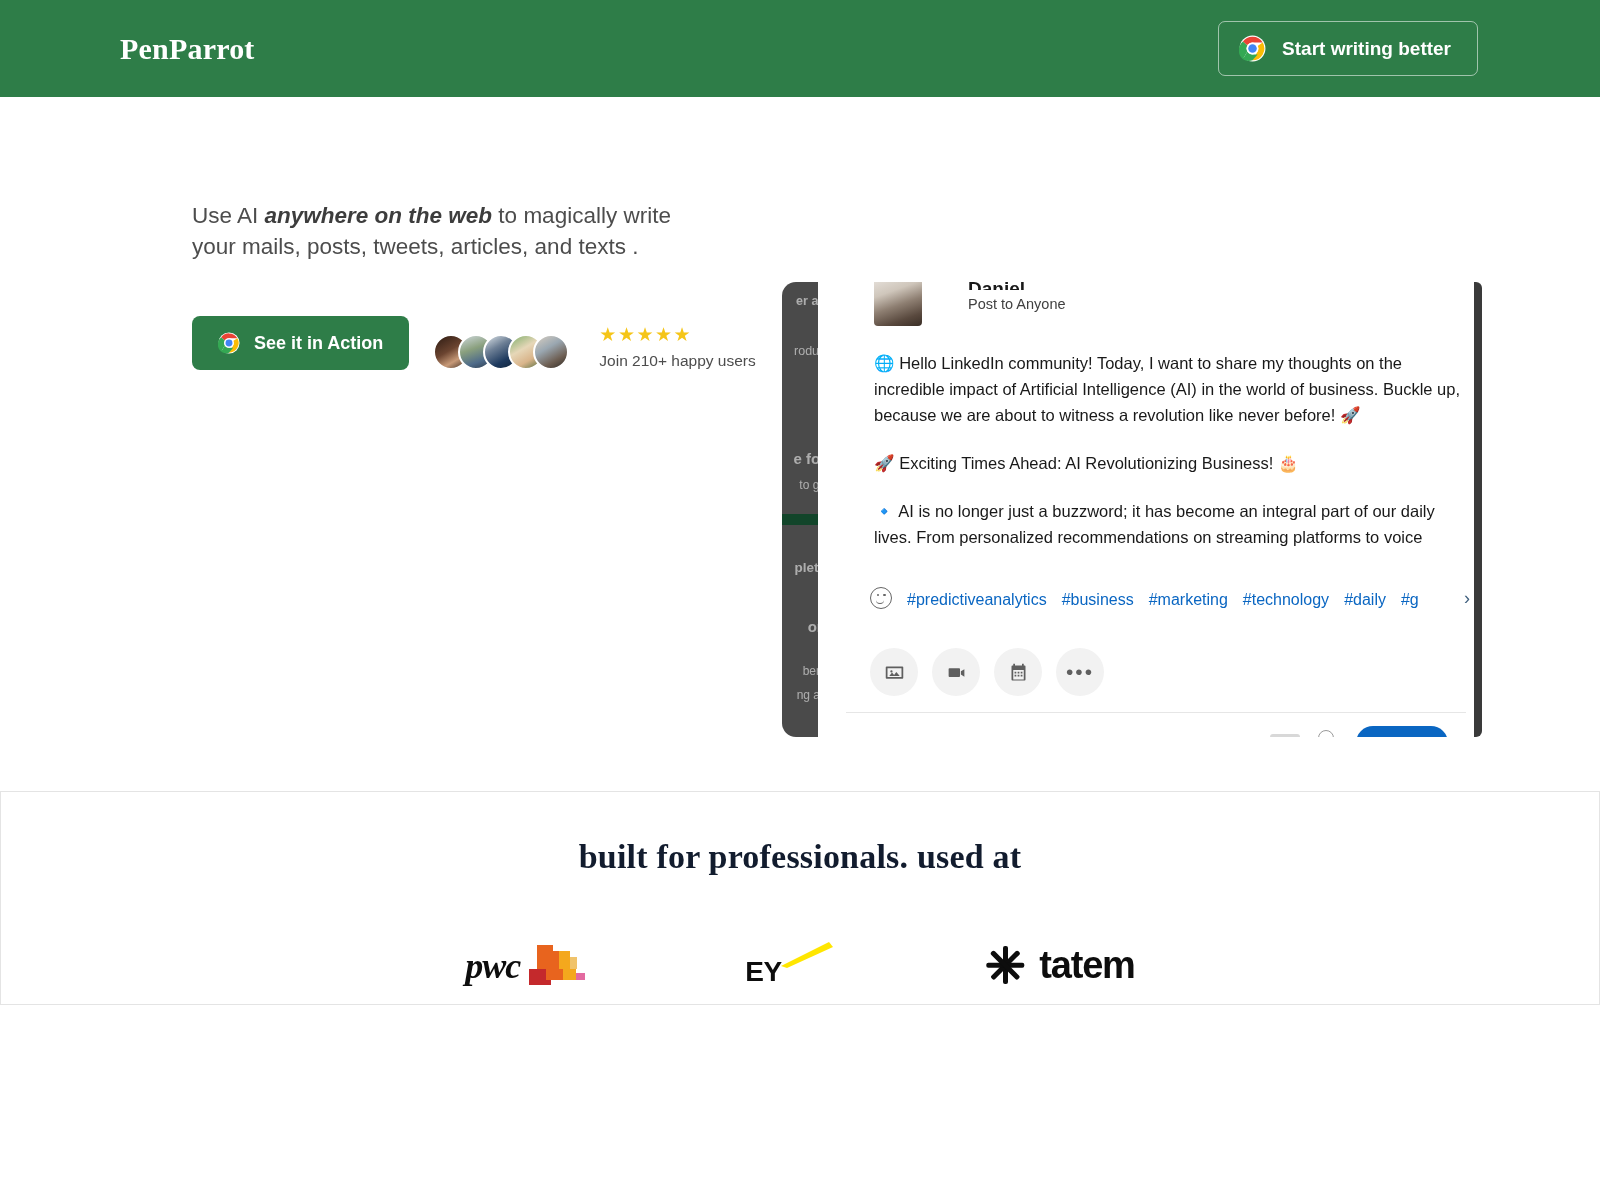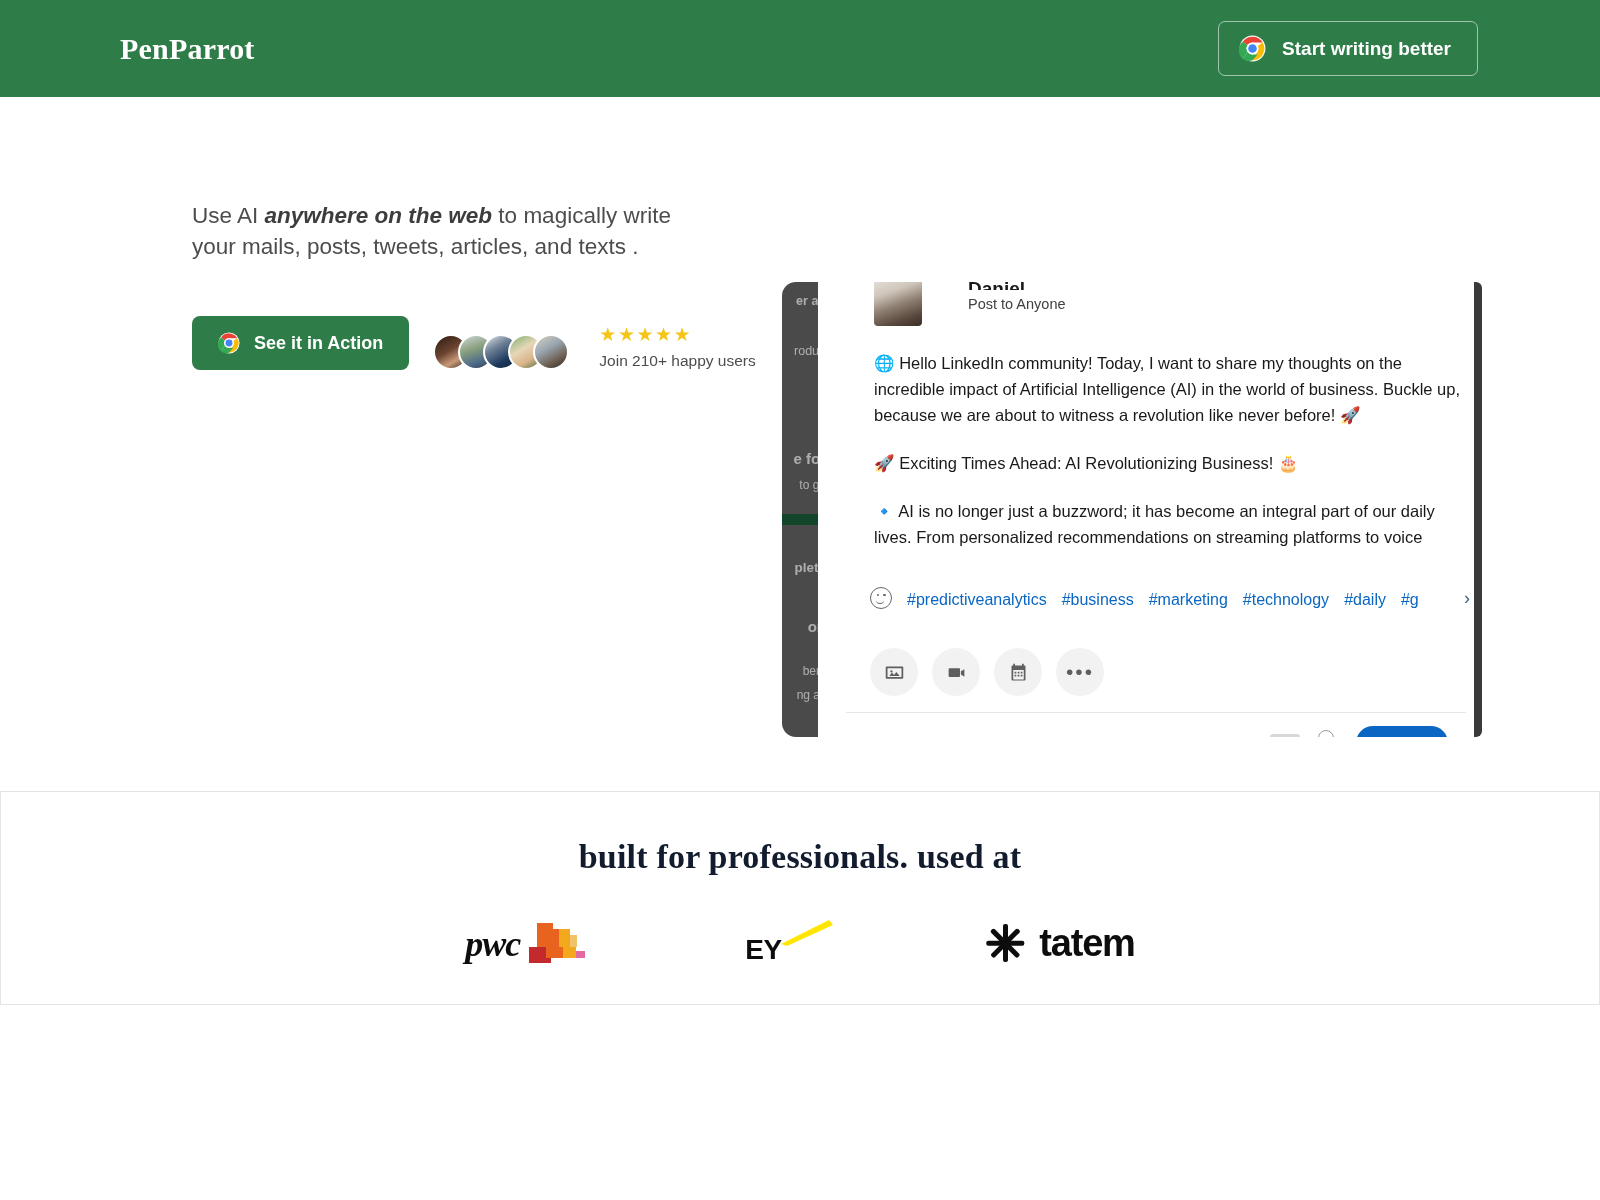--- a/index.html
+++ b/index.html
@@ -196,21 +196,21 @@
     border-right:1px solid #e4e4e4;
     background:#fff;
     display:flex; flex-direction:column; align-items:center;
   }
   .logos-title{
     margin-top:46px;
     font-family:"Liberation Serif", serif;
     font-size:34px; font-weight:700; color:#121c2e; letter-spacing:.2px;
   }
   .logos-row{
-    margin-top:44px;
+    margin-top:66px;
     display:flex; align-items:center; gap:160px;
   }
 
   
   .logo-pwc{ position:relative; width:120px; height:44px; }
   .logo-pwc .txt{
     font-family:"Liberation Serif", serif;
     font-size:36px; font-weight:700; font-style:italic;
     color:#0d0d0d; letter-spacing:-1px; position:absolute; left:0; top:2px;
   }

